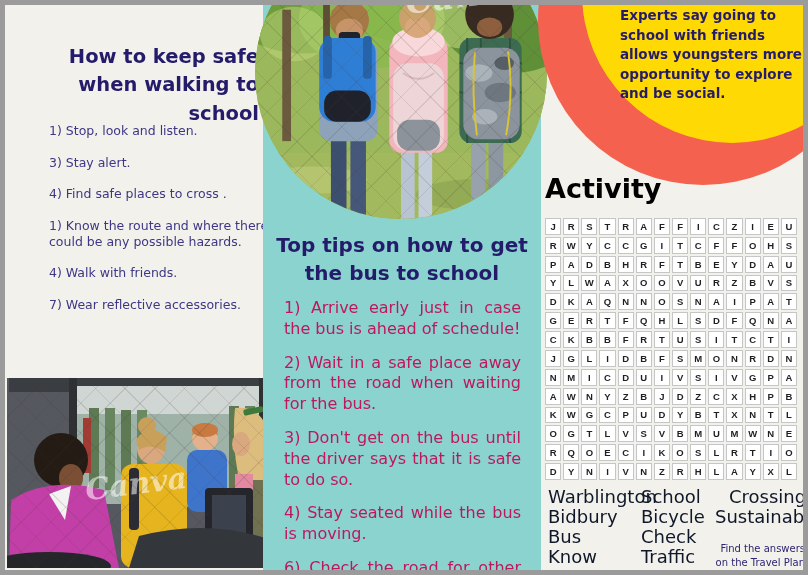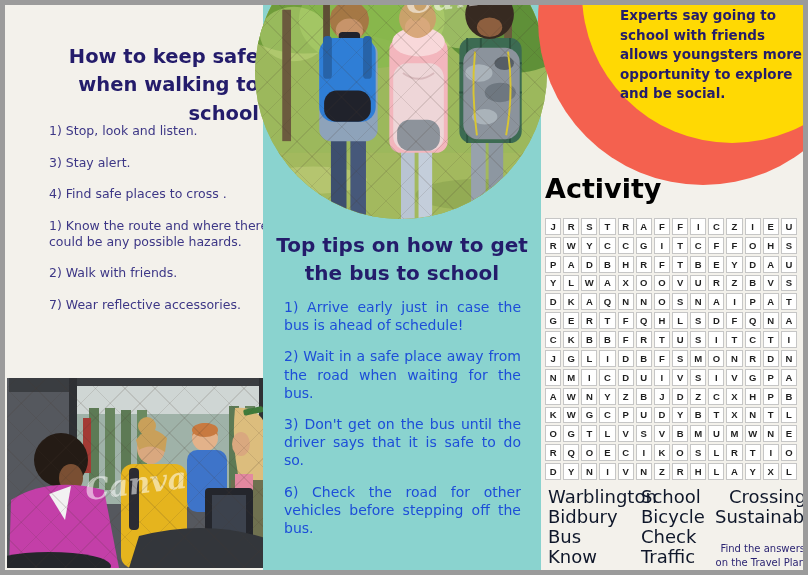--- a/index.html
+++ b/index.html
@@ -47,21 +47,21 @@
     position:absolute; left:258px; top:0; width:278px; height:565px;
     background:#8ad3cf;
   }
   .mid-title {
     position:absolute; left:258px; top:226px; width:278px;
     text-align:center; font-size:20px; font-weight:bold;
     line-height:1.4; color:#241c6b;
   }
   .tips-mid { position:absolute; left:279px; top:293px; width:237px; }
   .tips-mid .tip {
-    font-size:14px; line-height:1.3; color:#1d4ed8;
+    font-size:16px; line-height:1.3; color:#be185d;
     text-align:justify; margin-bottom:13px;
   }
   
   .red-circle {
     position:absolute; left:533px; top:-150px; width:330px; height:330px;
     border-radius:50%; background:#f4614f;
   }
   .yellow-circle {
     position:absolute; left:577px; top:-162px; width:300px; height:300px;
     border-radius:50%; background:#ffd903;
@@ -101,21 +101,21 @@
 <body>
 
 <div class="page">
 
   <h1 class="left-title">How to keep safe when walking to school</h1>
   <div class="tips-left">
       <div class="tip">1) Stop, look and listen.</div>
       <div class="tip">3) Stay alert.</div>
       <div class="tip">4) Find safe places to cross .</div>
       <div class="tip">1) Know the route and where there could be any possible hazards.</div>
-      <div class="tip">2) Walk with friends.</div>
+      <div class="tip">4) Walk with friends.</div>
       <div class="tip">7) Wear reflective accessories.</div>
     </div>
 
   <div class="photo-left">
     <svg width="266" height="190" viewBox="0 0 262 190">
 
       <rect x="0" y="0" width="262" height="190" fill="#55585e"></rect>
       <rect x="0" y="0" width="262" height="14" fill="#3a3d41"></rect>
 
       <rect x="66" y="8" width="190" height="118" fill="#9fb2a8"></rect>
@@ -223,20 +223,21 @@
     </svg>
     <span class="watermark wm-circle">Canva</span>
     <div class="hatch"></div>
   </div>
 
   <h2 class="mid-title">Top tips on how to get the bus to school</h2>
   <div class="tips-mid">
       <div class="tip">1) Arrive early just in case the bus is ahead of schedule!</div>
       <div class="tip">2) Wait in a safe place away from the road when waiting for the bus.</div>
       <div class="tip">3) Don't get on the bus until the driver says that it is safe to do so.</div>
+      <div class="tip">4) Stay seated while the bus is moving.</div>
       <div class="tip">6) Check the road for other vehicles before stepping off the bus.</div>
     </div>
 
   <div class="red-circle"></div>
   <div class="yellow-circle"></div>
   <p class="callout">Experts say going to school with friends allows youngsters more opportunity to explore and be social.</p>
 
   <h2 class="activity-title">Activity</h2>
 
   <div class="wordsearch">

